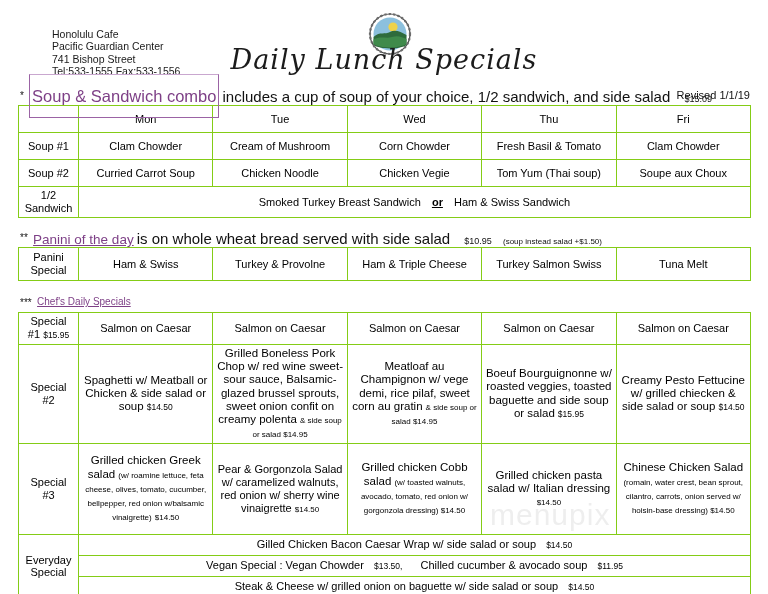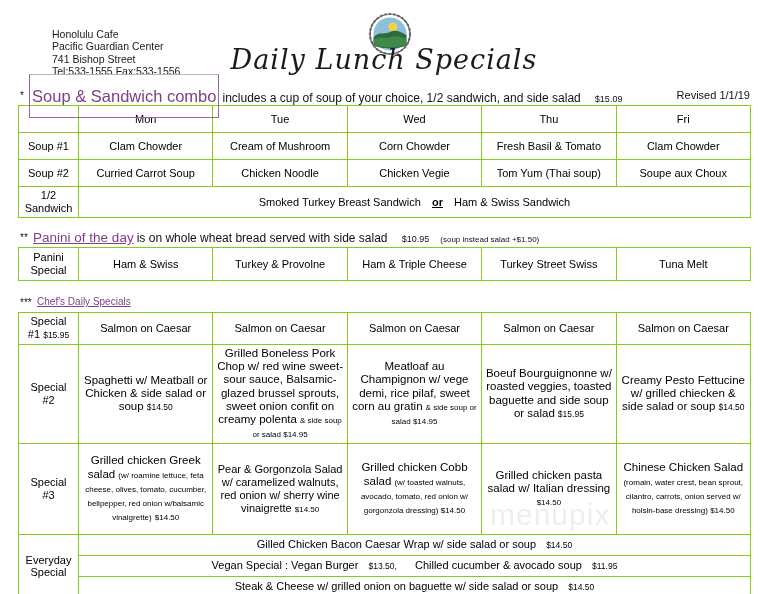--- a/index.html
+++ b/index.html
@@ -80,21 +80,21 @@
     border-top-color: #c9a7cf;
     padding: 12px 2px;
     line-height: 17px;
   }
   .sec-head-ul {
     color: #7d3f86;
     font-size: 13.5px;
     text-decoration: underline;
   }
   .sec-desc {
-    font-size: 12px;
+    font-size: 15px;
     color: #111;
   }
   .sec-price {
     font-size: 9px;
     color: #111;
   }
   .sec-note {
     font-size: 8px;
     color: #111;
   }
@@ -283,21 +283,21 @@
     </colgroup>
     <tbody>
       <tr>
         <td class="rowlabel">
           <span>Panini</span><br>
           <span>Special</span>
         </td>
         <td>Ham &amp; Swiss</td>
         <td>Turkey &amp; Provolne</td>
         <td>Ham &amp; Triple Cheese</td>
-        <td>Turkey Street Swiss</td>
+        <td>Turkey Salmon Swiss</td>
         <td>Tuna Melt</td>
       </tr>
     </tbody>
   </table>
 
   <div class="sec-line" style="margin-top:14px;">
     <span class="stars">***</span>
     <span style="display:inline-block;width:14px;"></span>
     <span class="sec-head-ul" style="font-size:10px;">Chef's Daily Specials</span>
   </div>
@@ -387,21 +387,21 @@
           <span>Special</span>
         </td>
         <td colspan="5">
           <span>Gilled Chicken Bacon Caesar Wrap w/ side salad or soup</span>
           <span style="display:inline-block;width:4px;"></span>
           <span class="price-sm">$14.50</span>
         </td>
       </tr>
       <tr class="everyday">
         <td colspan="5">
-          <span>Vegan Special : Vegan Burger</span>
+          <span>Vegan Special : Vegan Chowder</span>
           <span style="display:inline-block;width:4px;"></span>
           <span class="price-sm">$13.50,</span>
           <span style="display:inline-block;width:12px;"></span>
           <span>Chilled cucumber &amp; avocado soup</span>
           <span style="display:inline-block;width:4px;"></span>
           <span class="price-sm">$11.95</span>
         </td>
       </tr>
       <tr class="everyday">
         <td colspan="5">

